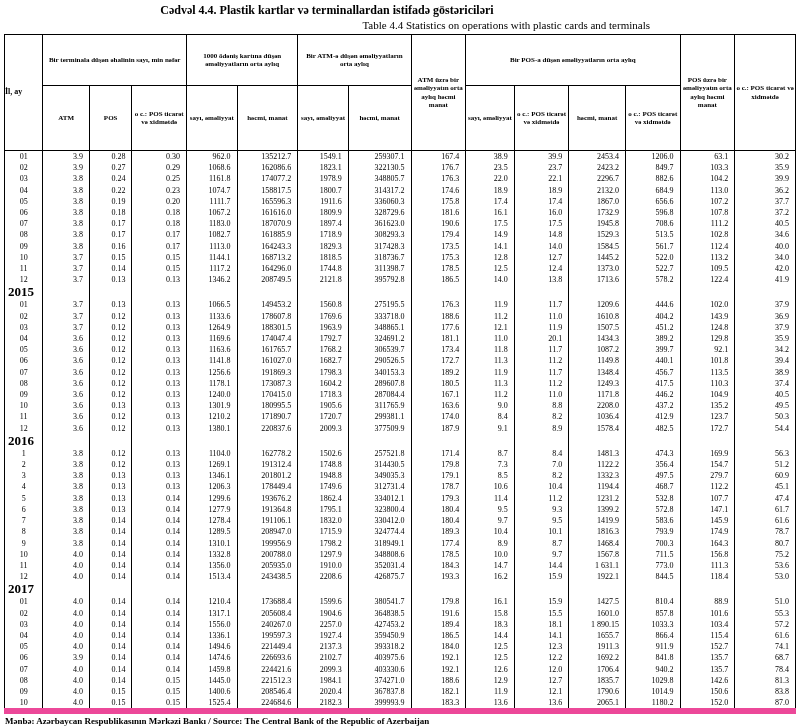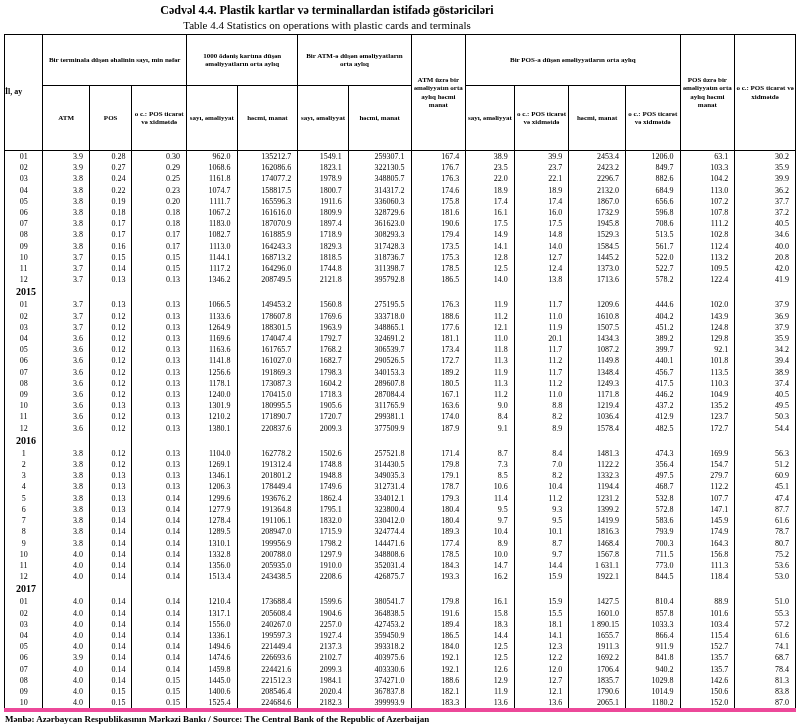--- a/index.html
+++ b/index.html
@@ -3,41 +3,41 @@
 <meta charset="utf-8">
 <style>
   html, body { margin: 0; padding: 0; background: #ffffff; }
   body {
     width: 800px; height: 727px;
     font-family: "Liberation Serif", "DejaVu Serif", serif;
     color: #000; box-sizing: border-box; overflow: hidden;
   }
   .page { width: 654px; height: 727px; box-sizing: border-box; padding: 3px 4px 0 4px; }
   .title  { text-align: center; font-weight: bold; font-size: 12px; line-height: 15px; }
-  .subtitle { text-align: center; font-size: 11px; line-height: 14px; margin-bottom: 2px; }
+  .subtitle { text-align: right; font-size: 11px; line-height: 14px; margin-bottom: 2px; }
   table.data-table {
     border-collapse: collapse; width: 792px; table-layout: fixed;
     border: 1px solid #000;
   }
   .data-table th {
     border: 1px solid #000; font-weight: bold; font-size: 7px; line-height: 8.5px;
     text-align: center; vertical-align: middle; padding: 1px; overflow: hidden;
   }
   .data-table thead tr:nth-child(1) th { height: 48px; }
   .data-table thead tr:nth-child(2) th { height: 62px; }
   .data-table th.month-h { text-align: left; vertical-align: middle; padding-left: 0; font-size: 8px; }
-  .data-table tbody { border-bottom: 4px solid #ec4899; }
+  .data-table tbody { border-bottom: 6px solid #ec4899; }
   .data-table tbody td {
     border-left: 1px solid #000; border-right: 1px solid #000;
     font-size: 8px; height: 11.2px; line-height: 11.2px;
     text-align: right; padding: 0 6px 0 0; overflow: hidden; white-space: nowrap;
   }
   .data-table tbody td.month { text-align: center; padding: 0; }
   .data-table tbody tr.year-row td { height: 14px; line-height: 14px; }
-  .data-table tbody td.year { font-weight: bold; text-align: left; padding-left: 11px; font-size: 10px; font-family: Liberation Serif, serif; }
+  .data-table tbody td.year { font-weight: bold; text-align: left; padding-left: 3px; font-size: 13px; font-family: Liberation Serif, serif; }
   .footer { font-size: 9px; font-weight: bold; line-height: 14px; padding-left: 1px; }
 </style>
 </head>
 <body>
 
 <div class="page">
   <div class="title">Cədvəl 4.4. Plastik kartlar və terminallardan istifadə göstəriciləri</div>
   <div class="subtitle">Table 4.4  Statistics on operations with plastic cards and terminals</div>
 
   <table class="data-table">
@@ -245,21 +245,21 @@
           <td class="val">1144.1</td>
           <td class="val">168713.2</td>
           <td class="val">1818.5</td>
           <td class="val">318736.7</td>
           <td class="val">175.3</td>
           <td class="val">12.8</td>
           <td class="val">12.7</td>
           <td class="val">1445.2</td>
           <td class="val">522.0</td>
           <td class="val">113.2</td>
-          <td class="val">20.8</td>
+          <td class="val">34.0</td>
         </tr>
         <tr class="data-row">
           <td class="month">11</td>
           <td class="val">3.7</td>
           <td class="val">0.14</td>
           <td class="val">0.15</td>
           <td class="val">1117.2</td>
           <td class="val">164296.0</td>
           <td class="val">1744.8</td>
           <td class="val">311398.7</td>
@@ -463,21 +463,21 @@
           <td class="val">3.6</td>
           <td class="val">0.13</td>
           <td class="val">0.13</td>
           <td class="val">1301.9</td>
           <td class="val">180995.5</td>
           <td class="val">1905.6</td>
           <td class="val">311765.9</td>
           <td class="val">163.6</td>
           <td class="val">9.0</td>
           <td class="val">8.8</td>
-          <td class="val">1219.4</td>
+          <td class="val">2208.0</td>
           <td class="val">437.2</td>
           <td class="val">135.2</td>
           <td class="val">49.5</td>
         </tr>
         <tr class="data-row">
           <td class="month">11</td>
           <td class="val">3.6</td>
           <td class="val">0.12</td>
           <td class="val">0.13</td>
           <td class="val">1210.2</td>
@@ -619,21 +619,21 @@
           <td class="val">1277.9</td>
           <td class="val">191364.8</td>
           <td class="val">1795.1</td>
           <td class="val">323800.4</td>
           <td class="val">180.4</td>
           <td class="val">9.5</td>
           <td class="val">9.3</td>
           <td class="val">1399.2</td>
           <td class="val">572.8</td>
           <td class="val">147.1</td>
-          <td class="val">87.7</td>
+          <td class="val">61.7</td>
         </tr>
         <tr class="data-row">
           <td class="month">7</td>
           <td class="val">3.8</td>
           <td class="val">0.14</td>
           <td class="val">0.14</td>
           <td class="val">1278.4</td>
           <td class="val">191106.1</td>
           <td class="val">1832.0</td>
           <td class="val">330412.0</td>
@@ -663,21 +663,21 @@
           <td class="val">78.7</td>
         </tr>
         <tr class="data-row">
           <td class="month">9</td>
           <td class="val">3.8</td>
           <td class="val">0.14</td>
           <td class="val">0.14</td>
           <td class="val">1310.1</td>
           <td class="val">199956.9</td>
           <td class="val">1798.2</td>
-          <td class="val">144471.6</td>
+          <td class="val">318949.1</td>
           <td class="val">177.4</td>
           <td class="val">8.9</td>
           <td class="val">8.7</td>
           <td class="val">1468.4</td>
           <td class="val">700.3</td>
           <td class="val">164.3</td>
           <td class="val">80.7</td>
         </tr>
         <tr class="data-row">
           <td class="month">10</td>

